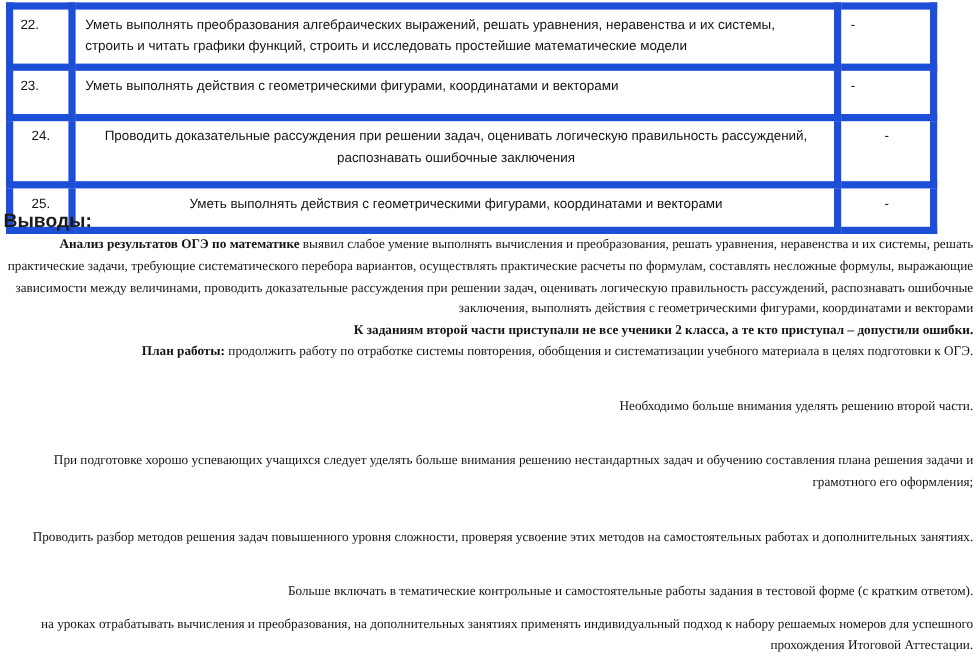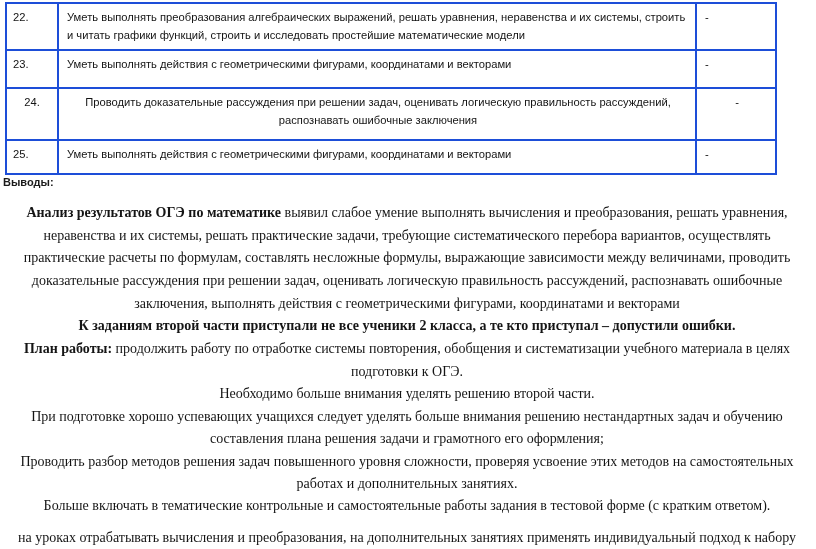--- a/index.html
+++ b/index.html
@@ -26,69 +26,69 @@
   
   .skills-table {
     position: absolute;
     left: 5px;
     top: 2px;
     width: 770px;
     border-collapse: collapse;
     table-layout: fixed;
   }
   .skills-table td {
-    border: 2px solid #1d4ed8;
+    border: 6px solid #1d4ed8;
     vertical-align: top;
     padding: 4px 6px 4px 8px;
     font-size: 11.2px;
     line-height: 1.65;
     font-family: "Liberation Sans", "DejaVu Sans", sans-serif;
     color: #141414;
   }
   .col-num   { width: 52px; }
   .col-desc  { width: 638px; }
   .col-mark  { width: 80px; }
 
   td.cell-num  { text-align: left; padding-left: 6px; }
   td.cell-desc { text-align: left; }
   td.cell-mark { text-align: left; padding-left: 8px; }
 
   tr.row-22 td { height: 36px; }
   tr.row-23 td { height: 28px; }
   tr.row-24 td { height: 42px; text-align: center; }
-  tr.row-25 td { height: 24px; }
+  tr.row-25 td { height: 24px; text-align: center; }
 
   
   .body-text {
     position: absolute;
     left: 3px;
     top: 176px;
     width: 808px;
   }
   .para {
-    font-size: 14px;
+    font-size: 11px;
     line-height: 1.62;
     margin: 0;
-    text-align: center;
+    text-align: right;
     color: #151515;
   }
   .heading {
     font-weight: bold;
-    font-size: 11px;
-    margin: 0 0 14px 0;
+    font-size: 16px;
+    margin: 0 0 2px 0;
     font-family: "Liberation Sans", "DejaVu Sans", sans-serif;
   }
   b, .b { font-weight: bold; }
   .gap-md { height: 9px; }
   .gap-lg { height: 17px; }
 
   .indent-sig {
     padding-left: 38px;
   }
-  .para.tight { line-height: 1.6; }
+  .para.tight { line-height: 1.6; margin-top: 28px; }
 </style>
 </head>
 <body>
 
 <div class="page">
 
   <table class="skills-table">
     <colgroup>
       <col class="col-num">
       <col class="col-desc">

